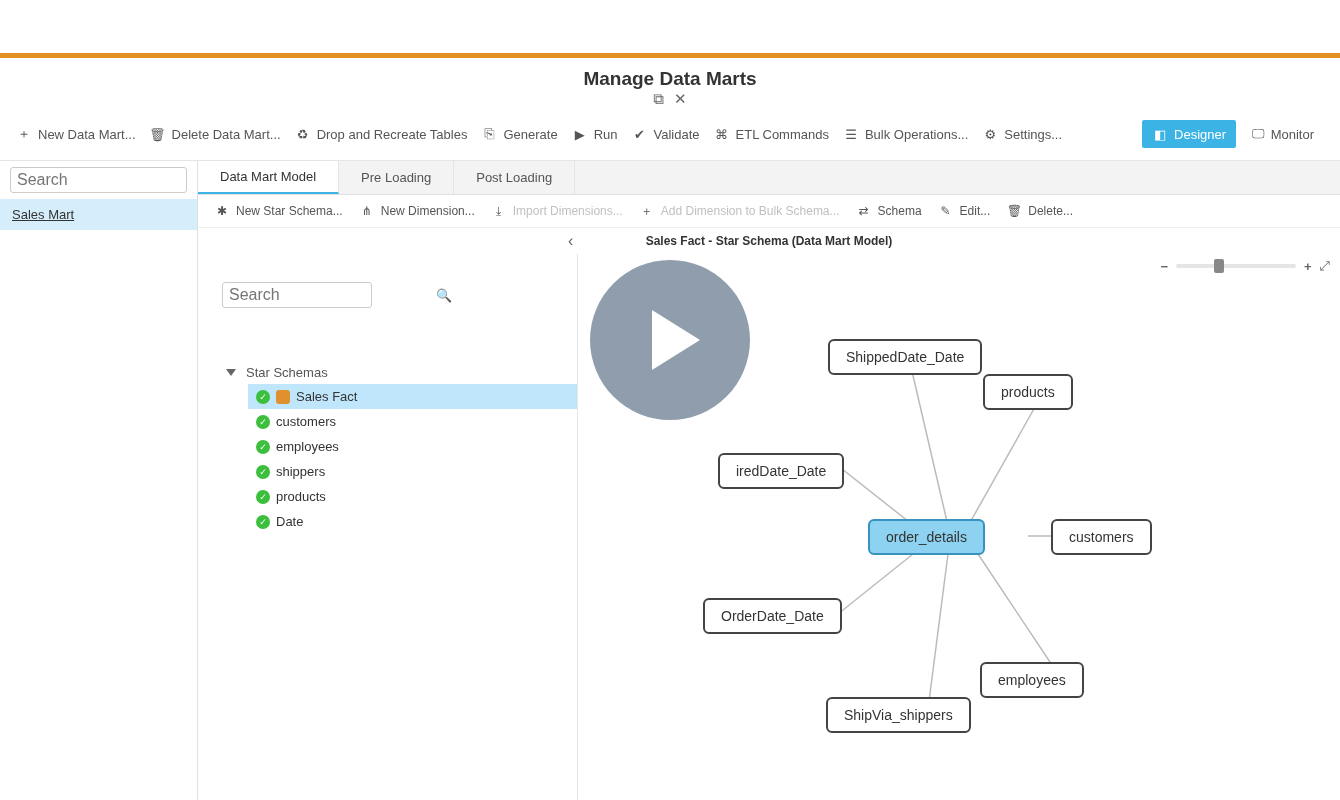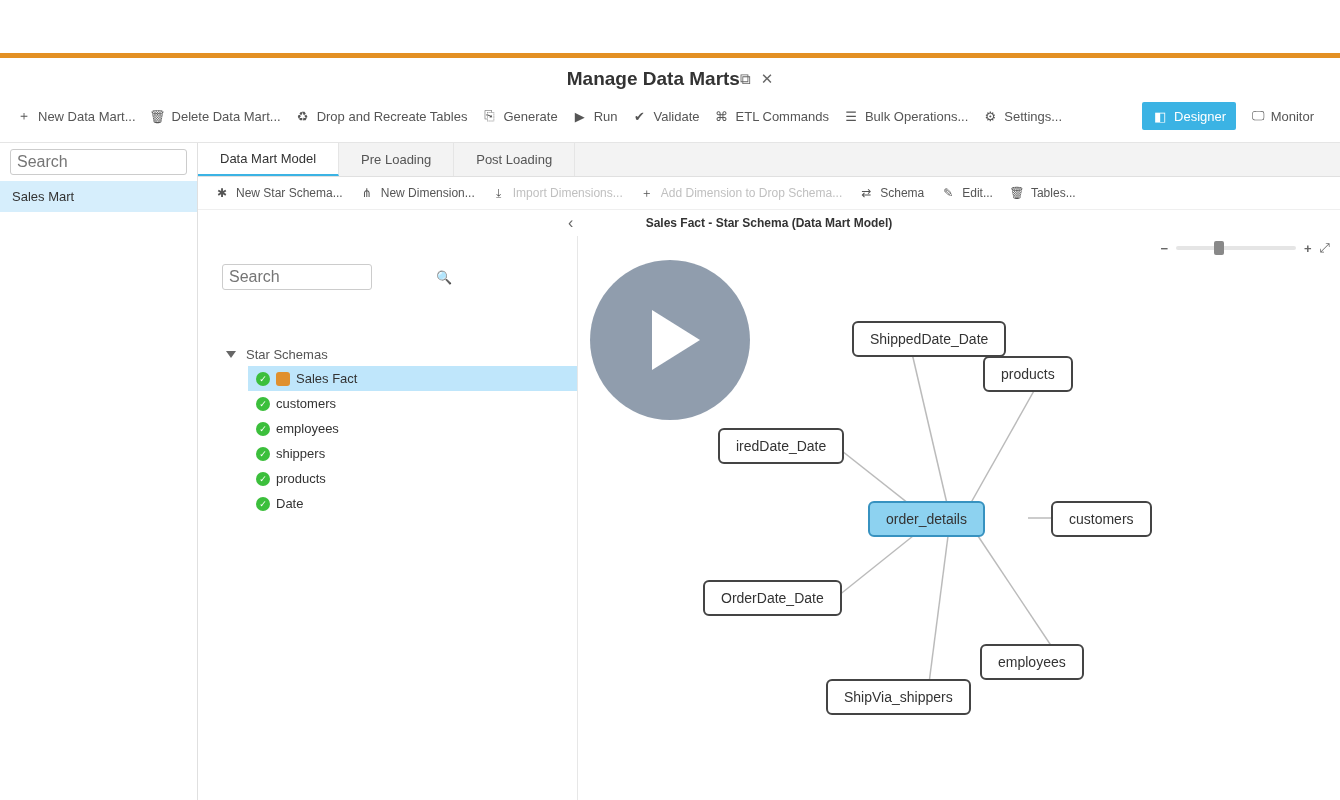--- a/index.html
+++ b/index.html
@@ -1,35 +1,35 @@
 <!DOCTYPE html>
 <html><head>
 <meta charset="utf-8">
 <style>
   * { box-sizing: border-box; margin: 0; padding: 0; }
   html, body { width: 1340px; height: 800px; font-family: Arial, Helvetica, sans-serif; font-size: 13px; color: #333; background: #fff; overflow: hidden; }
   .top-spacer { height: 53px; background: #fff; }
   .orange-bar { height: 5px; background: #e39023; }
-  .title-row { display: flex; align-items: center; justify-content: center; padding: 10px 16px 6px 16px; }
+  .title-row { display: flex; align-items: center; justify-content: center; padding: 10px 16px 6px 16px; flex-direction: column; }
   .title-row h1 { font-size: 19px; font-weight: 700; color: #333; }
   .title-icons { display: flex; gap: 10px; color: #666; font-size: 15px; }
   .toolbar { display: flex; align-items: center; gap: 14px; padding: 6px 16px 12px 16px; border-bottom: 1px solid #e5e5e5; }
   .toolbar .left { display: flex; align-items: center; gap: 14px; flex: 1; }
   .tool-item { display: inline-flex; align-items: center; gap: 6px; color: #555; cursor: pointer; white-space: nowrap; }
   .tool-item .icn { width: 16px; height: 16px; display: inline-flex; align-items: center; justify-content: center; color: #555; }
   .tool-item.active { background: #3bb3e4; color: #fff; padding: 6px 10px; border-radius: 2px; }
   .tool-item.active .icn { color: #fff; }
   .mode-btn { display: inline-flex; align-items: center; gap: 6px; padding: 6px 10px; color: #555; }
   .body { display: flex; height: calc(800px - 53px - 5px - 40px - 44px); }
   .left-pane { width: 198px; border-right: 1px solid #e0e0e0; display: flex; flex-direction: column; }
   .search-wrap { padding: 6px 10px; }
   .search { display: flex; align-items: center; border: 1px solid #ccc; border-radius: 3px; background: #fff; height: 26px; padding: 0 6px; }
   .search input { border: none; outline: none; flex: 1; font-size: 16px; background: transparent; }
   .search .mag { color: #666; font-size: 13px; }
-  .dm-item { padding: 8px 12px; background: #d6eefc; color: #333; }
+  .dm-item { padding: 8px 12px; background: #d6eefc; color: #333; text-decoration: underline; }
   .tabs { display: flex; border-bottom: 1px solid #e0e0e0; background: #f3f3f3; height: 34px; align-items: stretch; }
   .tab { padding: 8px 22px; color: #555; border-right: 1px solid #e5e5e5; display: flex; align-items: center; cursor: pointer; }
   .tab.active { background: #fff; border-bottom: 2px solid #3bb3e4; color: #333; }
   .subtoolbar { display: flex; align-items: center; gap: 16px; padding: 8px 16px; border-bottom: 1px solid #efefef; font-size: 12px; }
   .subtoolbar .disabled { color: #c0c0c0; }
   .content { display: flex; flex: 1; min-height: 0; }
   .tree-pane { width: 380px; border-right: 1px solid #e7e7e7; display: flex; flex-direction: column; padding-top: 24px; }
   .tree-search { padding: 4px 16px 8px 24px; }
   .tree-search .search { width: 150px; }
   .tree { padding: 0 0 0 22px; margin-top: 45px; }
@@ -146,33 +146,33 @@
       <span class="tool-item">
           <span class="icn">⋔</span>
           <span>New Dimension...</span>
         </span>
       <span class="tool-item disabled">
           <span class="icn">⤓</span>
           <span>Import Dimensions...</span>
         </span>
       <span class="tool-item disabled">
           <span class="icn">＋</span>
-          <span>Add Dimension to Drop Schema...</span>
+          <span>Add Dimension to Bulk Schema...</span>
         </span>
       <span class="tool-item">
           <span class="icn">⇄</span>
           <span>Schema</span>
         </span>
       <span class="tool-item">
           <span class="icn">✎</span>
           <span>Edit...</span>
         </span>
       <span class="tool-item">
           <span class="icn">🗑</span>
-          <span>Tables...</span>
+          <span>Delete...</span>
         </span>
     </div>
 
     <div class="breadcrumb" style="justify-content:center; position:relative;">
       <span class="back" style="position:absolute; left: 370px; font-size:16px;">‹</span>
       <span class="crumb">Sales Fact - Star Schema (Data Mart Model)</span>
     </div>
 
     <div class="content">
       <div class="tree-pane">
@@ -232,23 +232,23 @@
         <svg class="edges" width="100%" height="100%">
           <line x1="370" y1="272" x2="330" y2="100" stroke="#bbb" stroke-width="1.5"></line>
           <line x1="390" y1="272" x2="470" y2="130" stroke="#bbb" stroke-width="1.5"></line>
           <line x1="340" y1="275" x2="245" y2="200" stroke="#bbb" stroke-width="1.5"></line>
           <line x1="450" y1="282" x2="520" y2="282" stroke="#bbb" stroke-width="1.5"></line>
           <line x1="340" y1="296" x2="260" y2="360" stroke="#bbb" stroke-width="1.5"></line>
           <line x1="400" y1="300" x2="480" y2="420" stroke="#bbb" stroke-width="1.5"></line>
           <line x1="370" y1="300" x2="350" y2="455" stroke="#bbb" stroke-width="1.5"></line>
         </svg>
 
-        <div class="node" style="left:250px; top:85px;margin-left:24px;">ShippedDate_Date</div>
+        <div class="node" style="left:250px; top:85px;">ShippedDate_Date</div>
         <div class="node" style="left:405px; top:120px;">products</div>
-        <div class="node" style="left:140px; top:192px;">iredDate_Date</div>
+        <div class="node" style="left:140px; top:199px;">iredDate_Date</div>
         <div class="node center" style="left:290px; top:265px;text-align:center;">order_details</div>
         <div class="node" style="left:473px; top:265px;">customers</div>
         <div class="node" style="left:125px; top:344px;">OrderDate_Date</div>
         <div class="node" style="left:402px; top:408px;">employees</div>
         <div class="node" style="left:248px; top:443px;">ShipVia_shippers</div>
       </div>
     </div>
   </div>
 </div>
 

